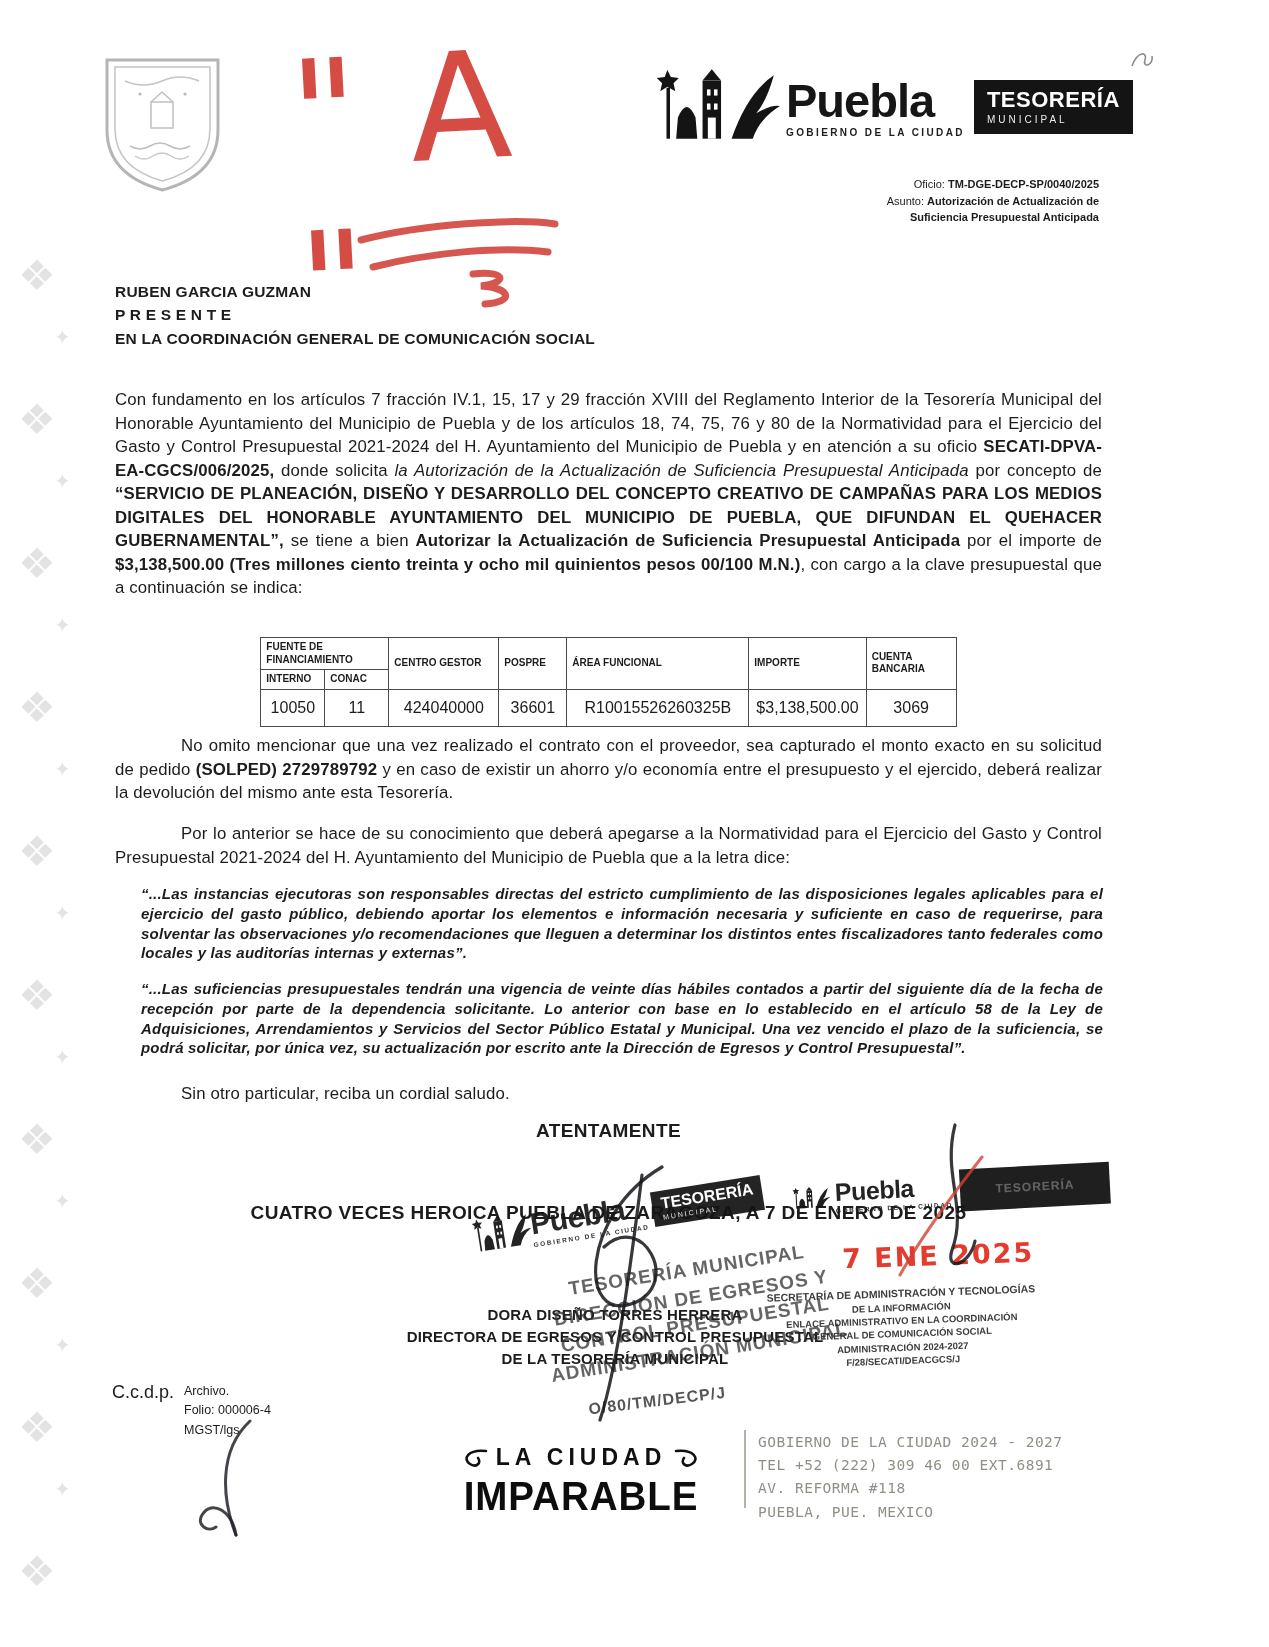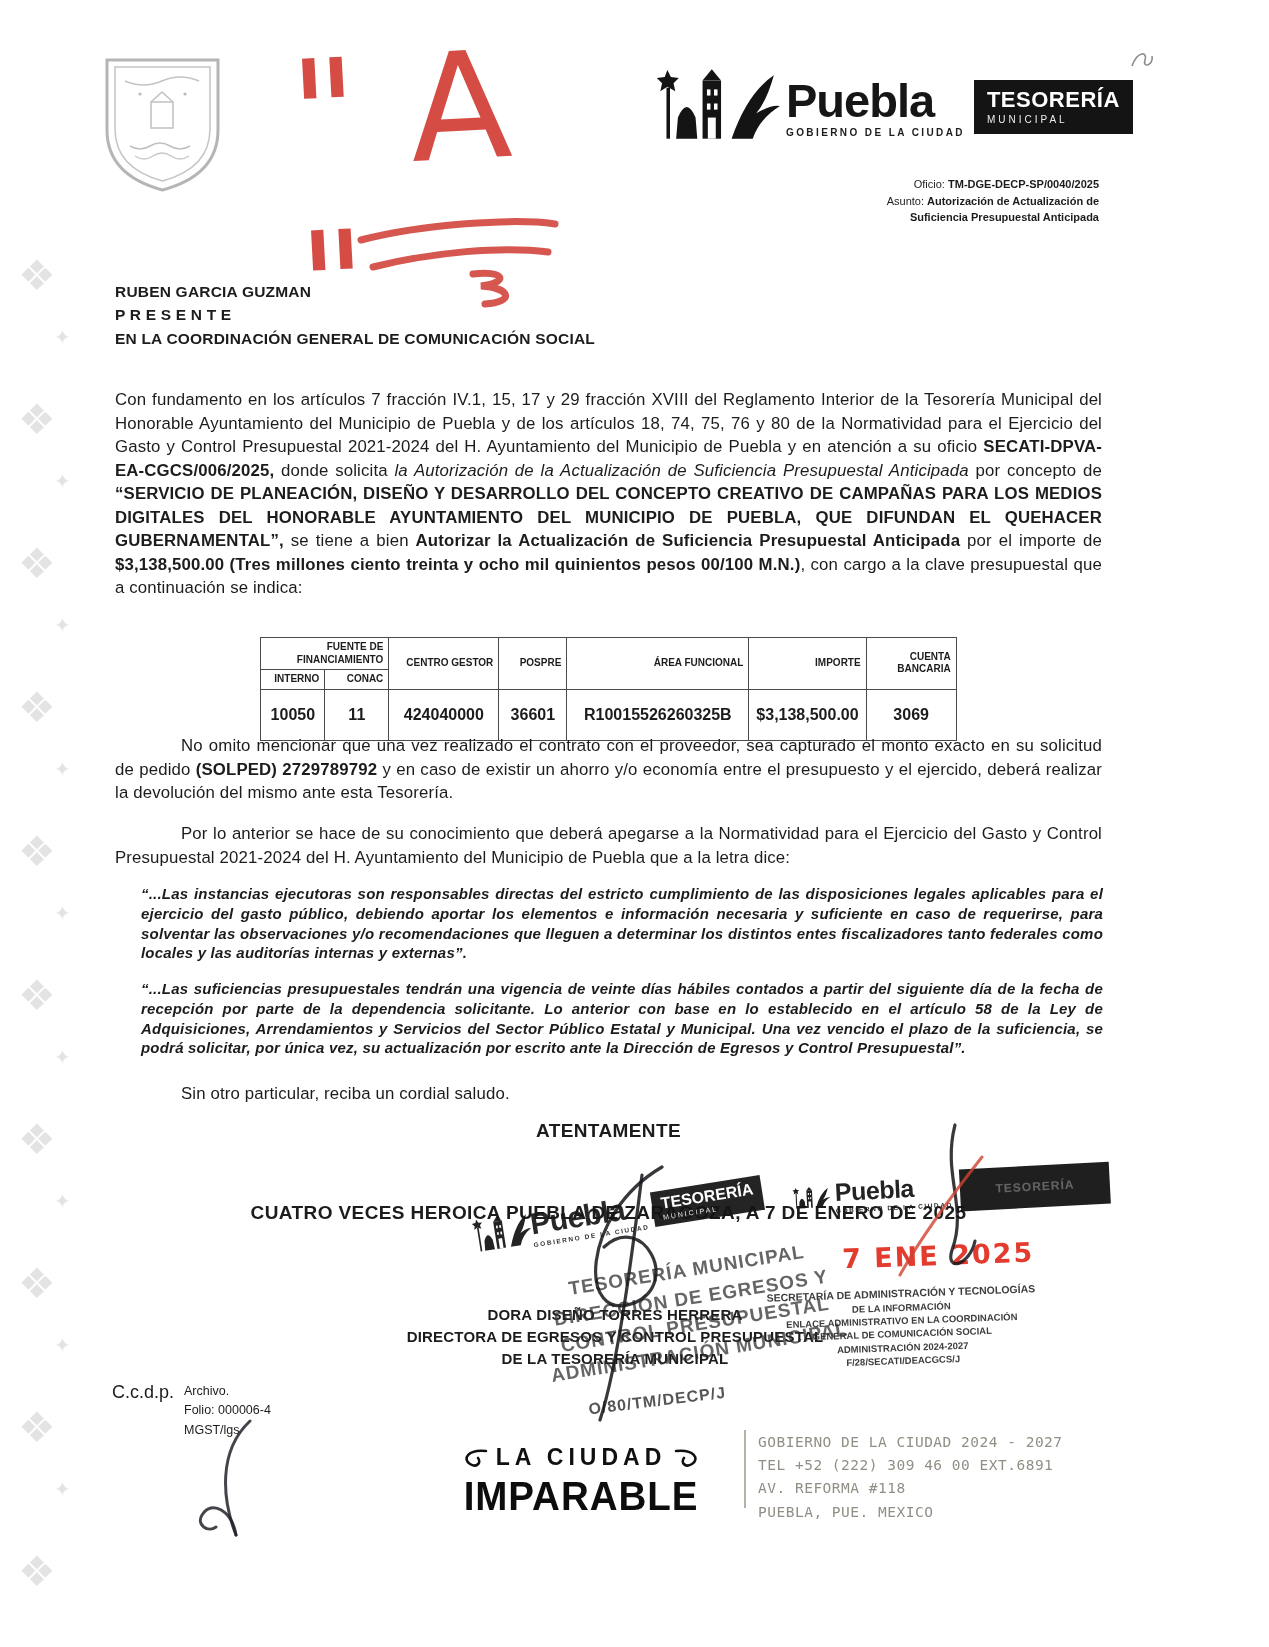--- a/index.html
+++ b/index.html
@@ -51,22 +51,22 @@
   .para { position:absolute; left:115px; width:987px; font-size:16.8px; line-height:1.4; letter-spacing:.15px; text-align:justify; z-index:1; }
   .indent { text-indent:66px; }
   .p1 { top:388px; }
   .p2 { top:734px; }
   .p3 { top:822px; }
   .closing { top:1082px; }
 
   
   .tablewrap { position:absolute; left:115px; top:637px; width:987px; display:flex; justify-content:center; z-index:1; }
   table.budget { border-collapse:collapse; }
-  .budget th { border:1.5px solid #4a4a4a; font-size:10px; padding:3px 5px; text-align:right; line-height:1.25; }
-  .budget td { border:1.5px solid #4a4a4a; font-size:16px; padding:16px 7px; text-align:center;font-weight:bold; }
+  .budget th { border:1.5px solid #4a4a4a; font-size:10px; padding:3px 5px; text-align:left; line-height:1.25; }
+  .budget td { border:1.5px solid #4a4a4a; font-size:16px; padding:9px 7px; text-align:center; }
   .w-int{width:64px} .w-conac{width:64px} .w-cg{width:110px} .w-pospre{width:68px}
   .w-area{width:182px} .w-importe{width:117px} .w-cuenta{width:90px}
 
   
   .quote { position:absolute; left:141px; width:962px; font-size:15px; font-weight:bold; font-style:italic;
            line-height:1.32; letter-spacing:.2px; text-align:justify; z-index:1; }
   .q1 { top:884px; }
   .q2 { top:979px; }
 
   

